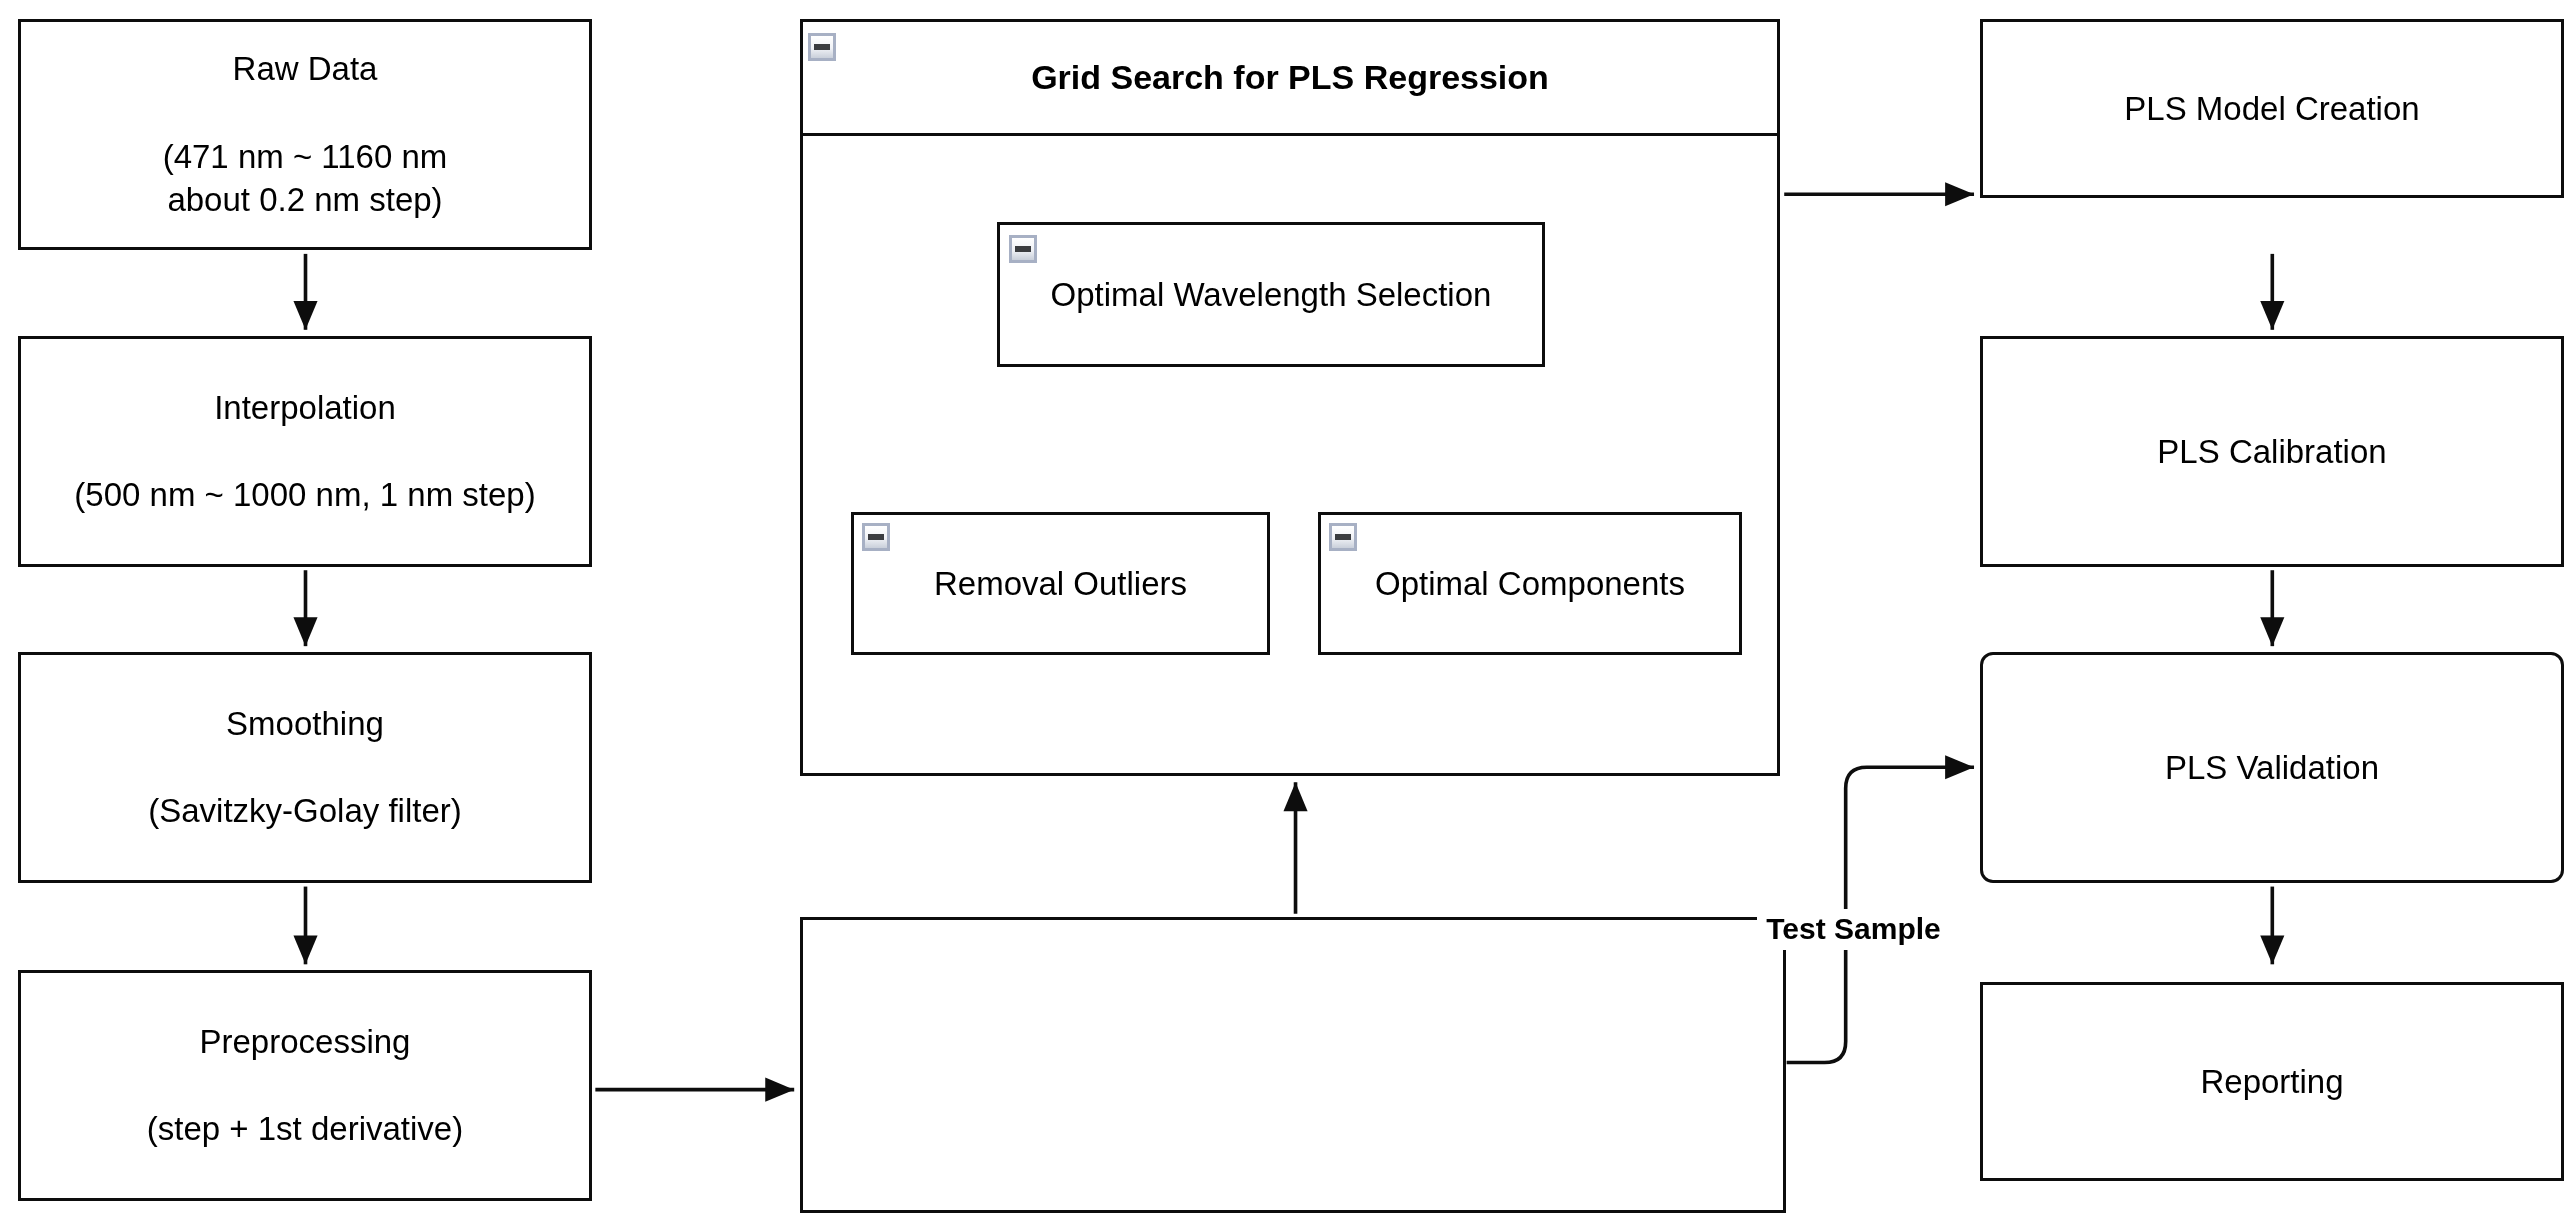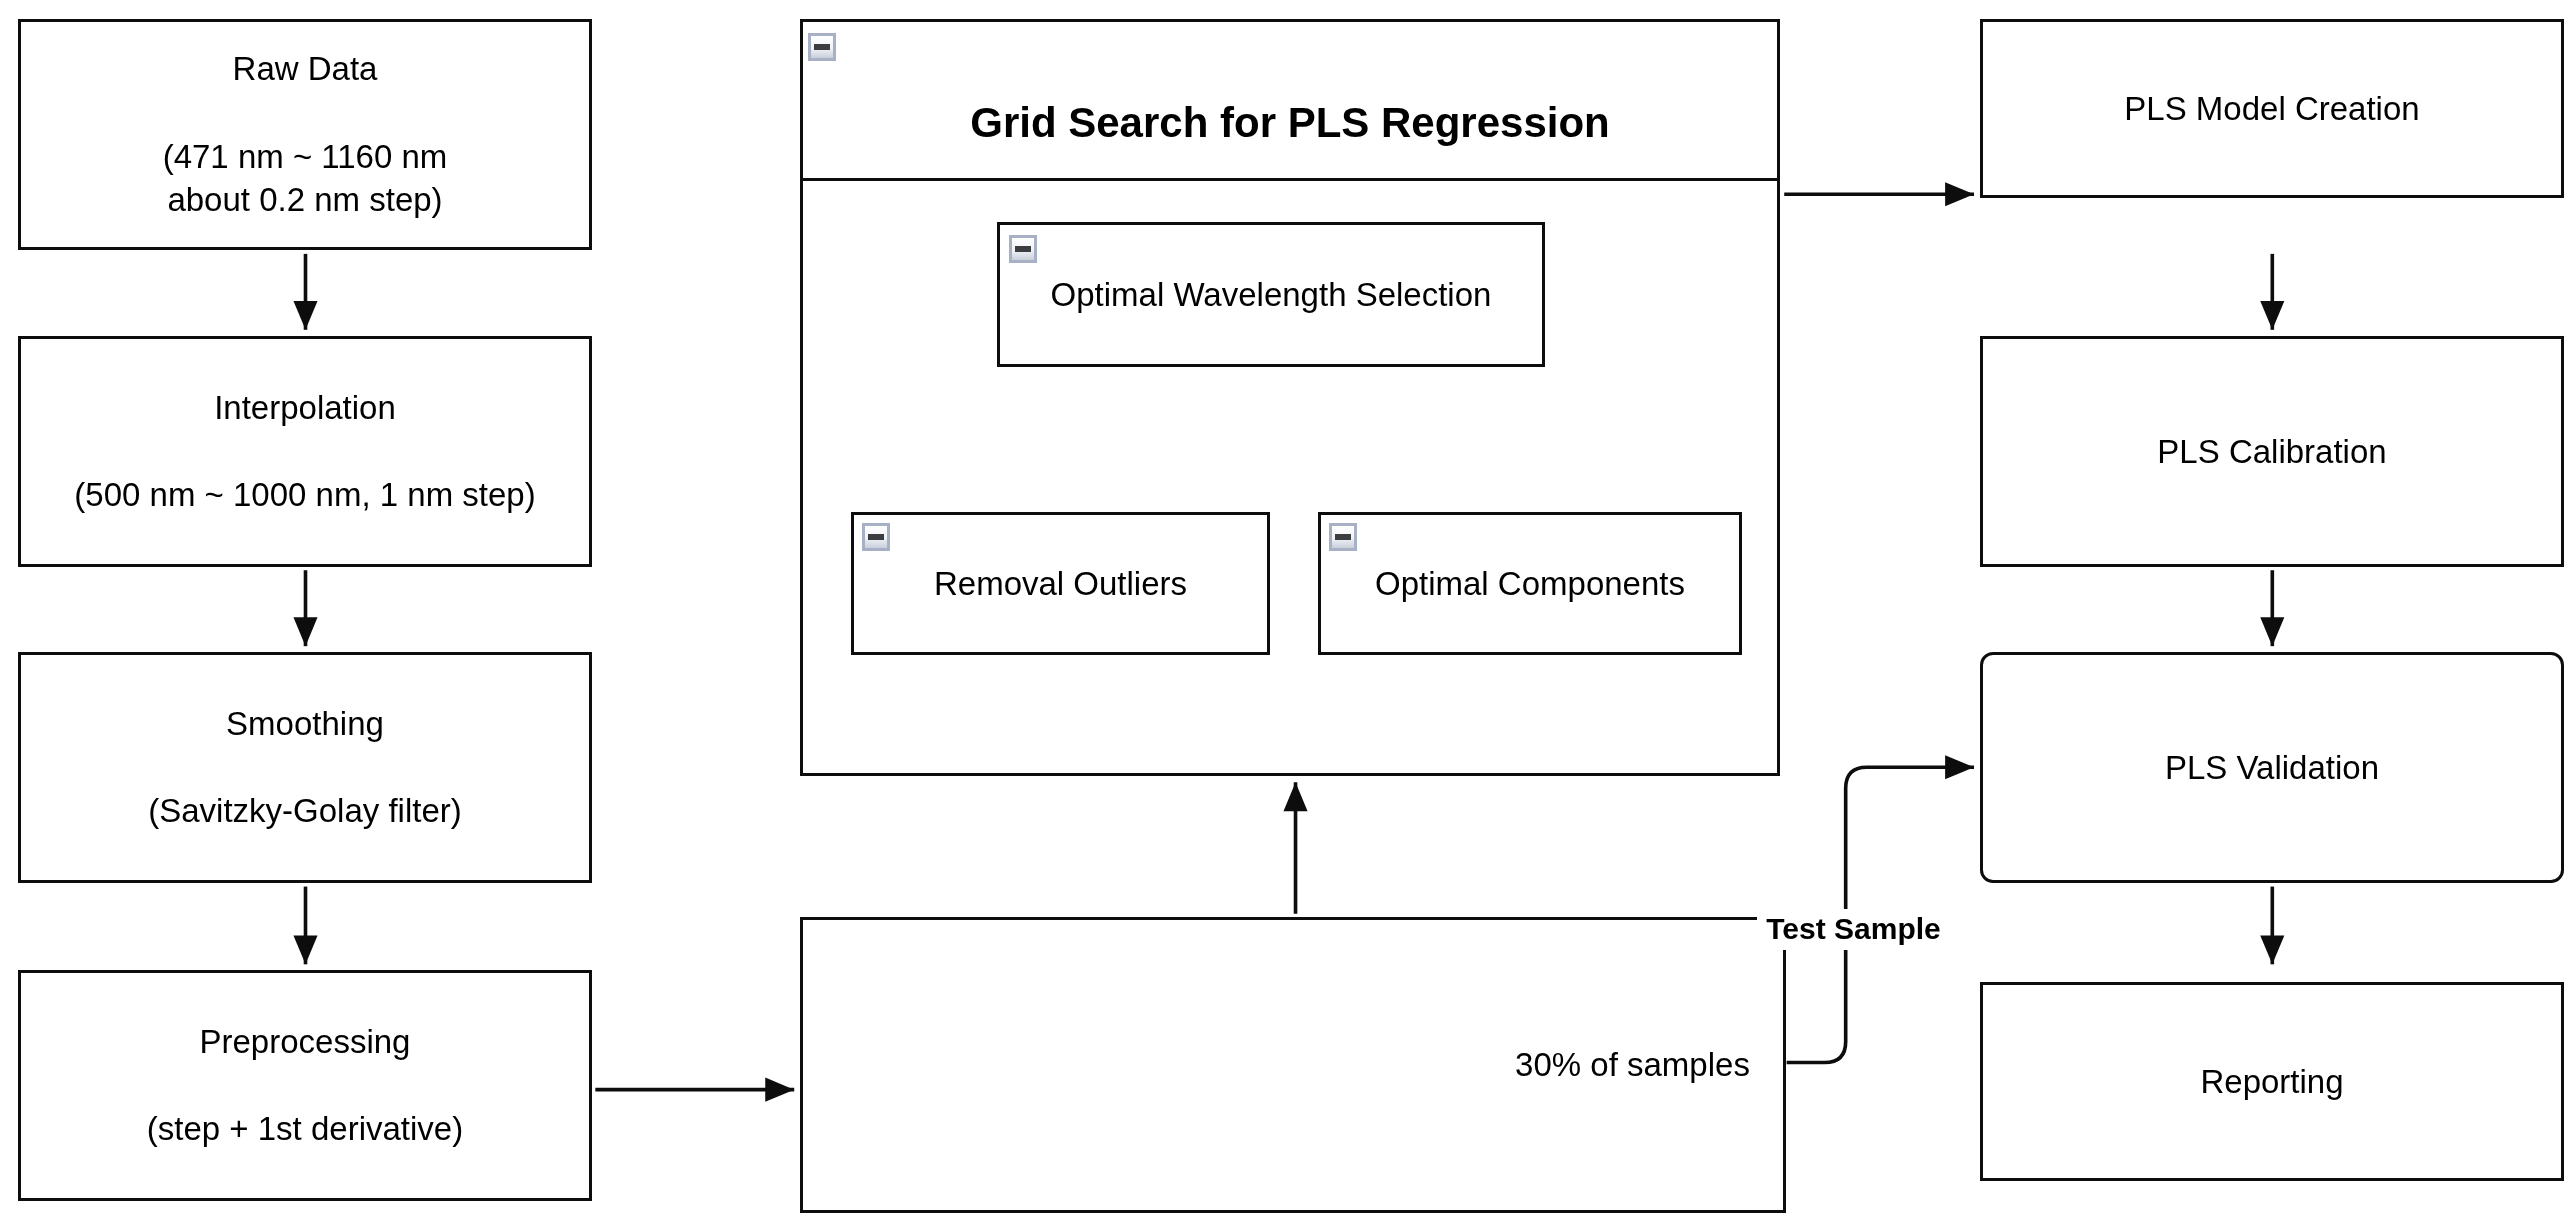--- a/index.html
+++ b/index.html
@@ -37,21 +37,21 @@
   #r3{top:982px;height:199px;}
   
   #gs{
     position:absolute;left:800px;top:19px;width:980px;height:757px;
     background:#fff;border:3.6px solid #0d0d0d;box-sizing:border-box;
   }
   #gs-header{
     position:absolute;left:0;top:0;right:0;height:111px;
     border-bottom:3.6px solid #0d0d0d;
     display:flex;align-items:center;justify-content:center;
-    font-size:42px;font-weight:bold;margin-top:45px;
+    font-size:34px;font-weight:bold;
   }
   
   #ows{left:997px;top:222px;width:548px;height:145px;}
   #ro{left:851px;top:512px;width:419px;height:143px;}
   #oc{left:1318px;top:512px;width:424px;height:143px;}
   
   #split{
     position:absolute;left:800px;top:917px;width:986px;height:296px;
     background:#fff;border:3.6px solid #0d0d0d;box-sizing:border-box;
   }
@@ -139,21 +139,20 @@
   <div class="minus"></div>
 </div>
 <div class="collapse-btn" id="ro-collapse">
   <div class="minus"></div>
 </div>
 <div class="collapse-btn" id="oc-collapse">
   <div class="minus"></div>
 </div>
 
 <div id="split">
-  <div class="split-label" id="split-right">30% of samples</div>
 </div>
 
 <div id="test-sample">Test Sample</div>
 
 <div class="box rbox" id="r0">PLS Model Creation</div>
 <div class="box rbox" id="r1">PLS Calibration</div>
 <div class="box rbox" id="r2">PLS Validation</div>
 <div class="box rbox" id="r3">Reporting</div>
 
 

